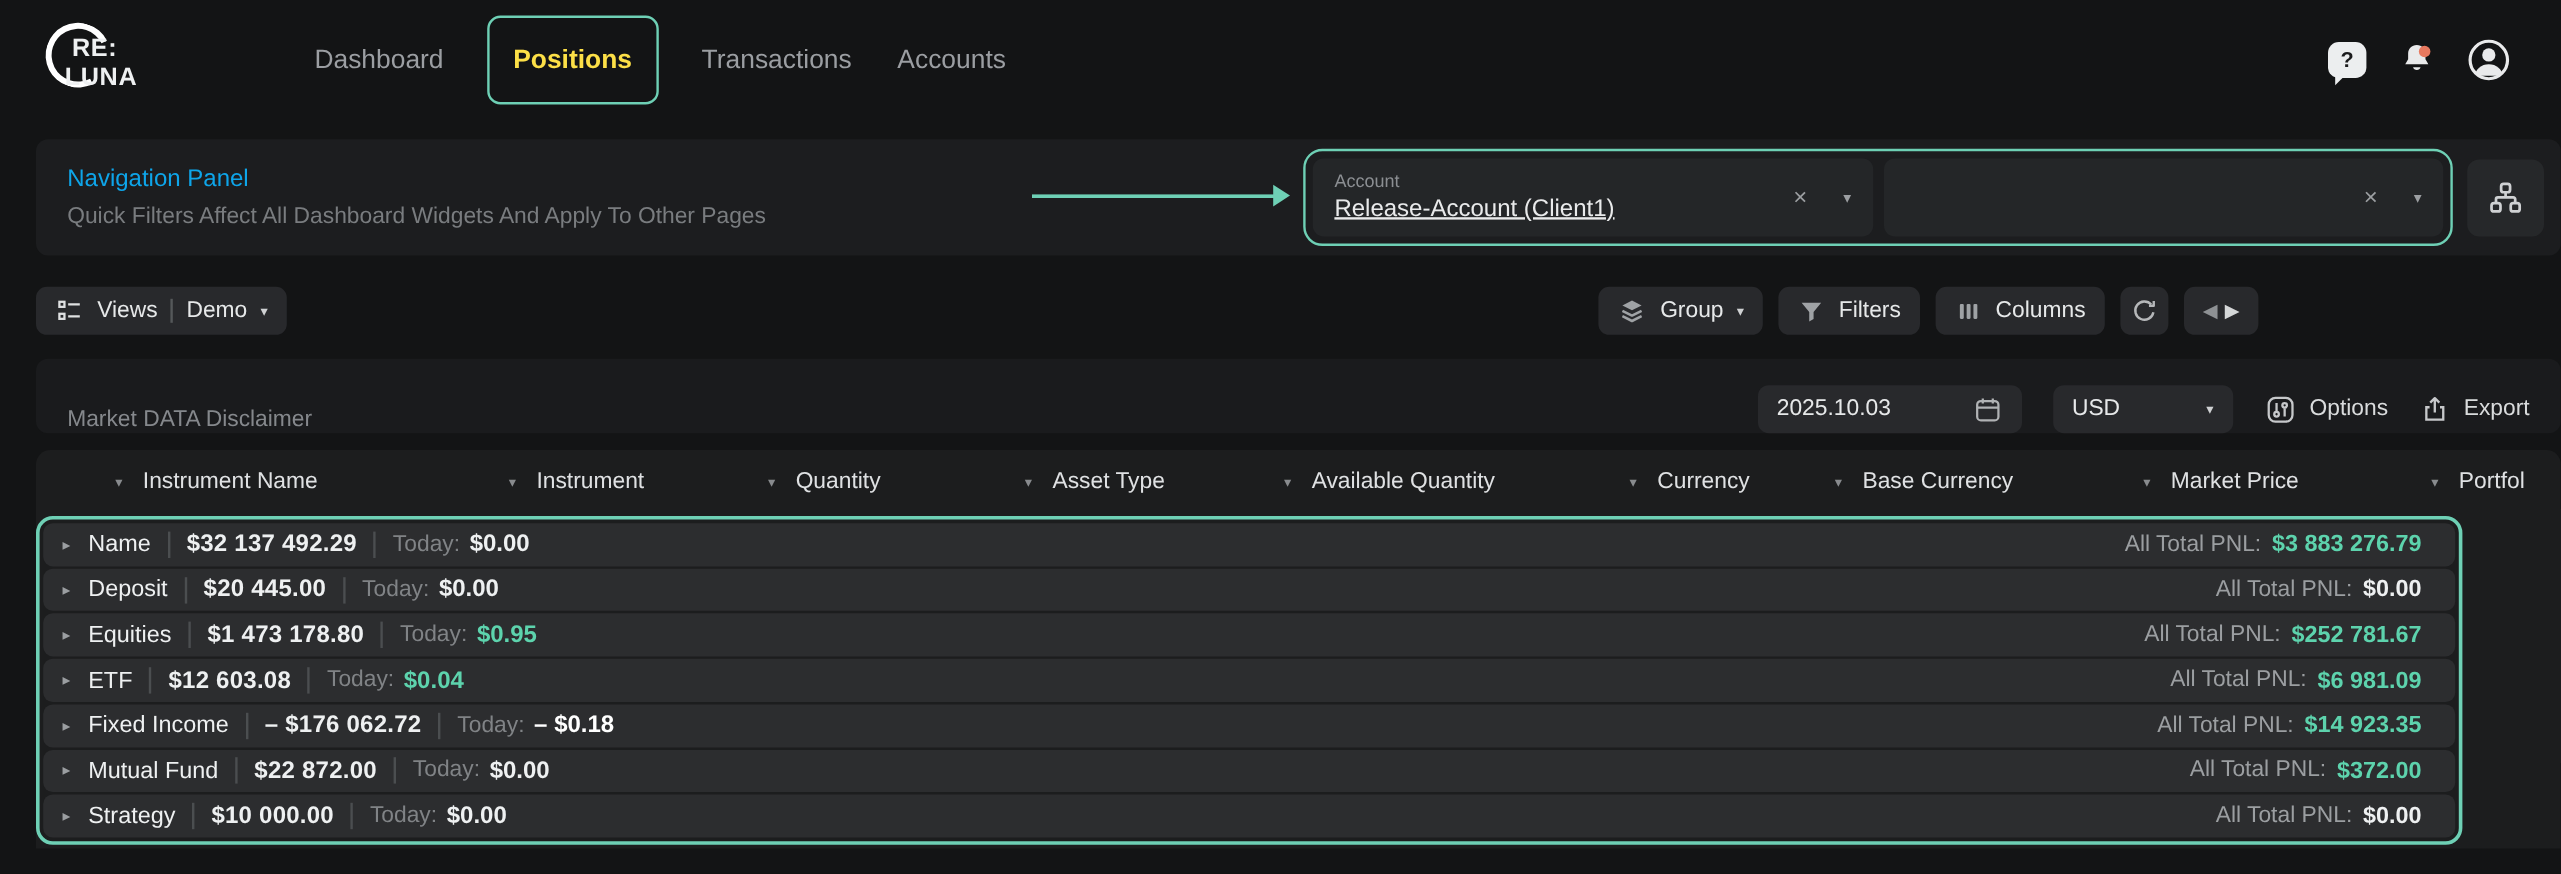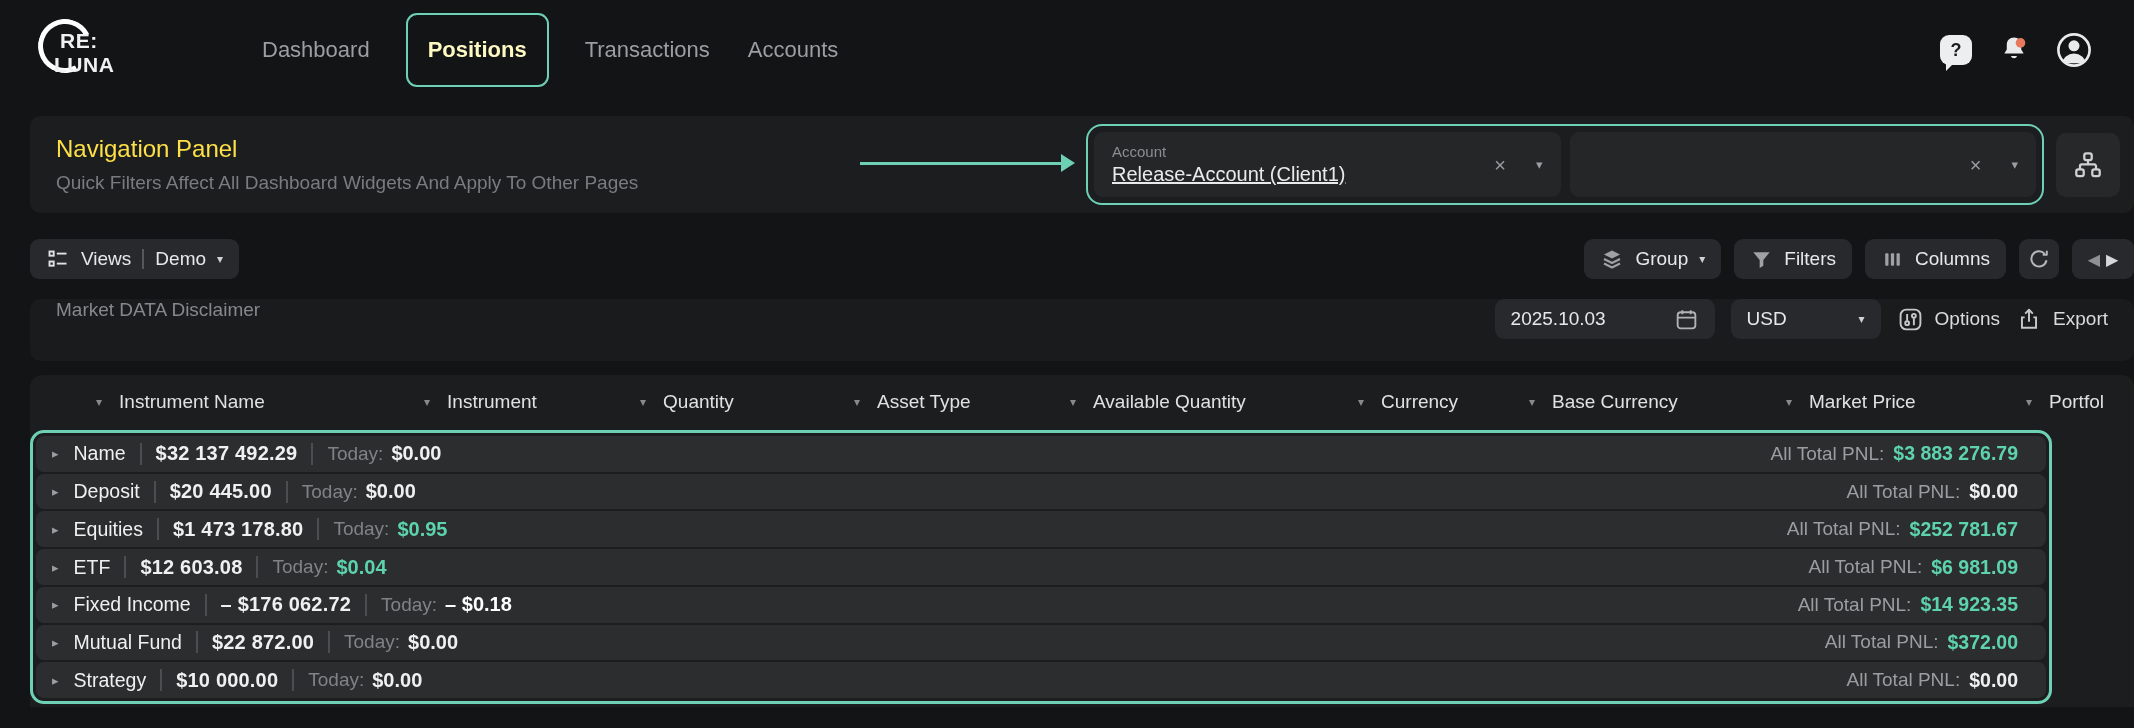--- a/index.html
+++ b/index.html
@@ -9,65 +9,65 @@
   
   .topbar { height:100px; display:flex; align-items:center; padding-left:30px; }
   .logo { position:relative; width:130px; height:70px; flex:0 0 auto; }
   .logo-arc { position:absolute; left:8px; top:4px; width:54px; height:54px;
     border:5px solid #ffffff; border-radius:50%; border-right-color:transparent;
     transform:rotate(18deg); }
   .logo-top { position:absolute; left:30px; top:14px; font-size:21px; font-weight:700; letter-spacing:.5px; }
   .logo-bottom { position:absolute; left:24px; top:38px; font-size:21px; font-weight:700; letter-spacing:.5px; }
   .tabs { display:flex; align-items:center; gap:34px; margin-left:100px; }
   .tab { font-size:22px; color:#9b9ea2; padding:10px 2px; cursor:pointer; }
-  .tab.active { color:#fef9c3; font-weight:600; border:2px solid #6ed0b5; border-radius:11px; padding:22px 20px; }
+  .tab.active { color:#fde047; font-weight:600; border:2px solid #6ed0b5; border-radius:11px; padding:22px 20px; }
   .top-icons { margin-left:auto; margin-right:42px; display:flex; align-items:center; gap:25px; }
   .help-icon { position:relative; width:32px; height:30px; background:#eceeef; border-radius:9px;
     display:flex; align-items:center; justify-content:center; font-size:18px; font-weight:700; color:#1b1c1d; }
   .help-tail { position:absolute; left:6px; bottom:-6px; width:0; height:0;
     border-left:9px solid #eceeef; border-bottom:9px solid transparent; }
   .icon-btn { cursor:pointer; display:flex; align-items:center; }
 
   
   .nav-panel { position:relative; margin:16px 0 0 30px; width:2104px; height:97px;
     background:#1c1d1f; border-radius:10px; display:flex; align-items:center; padding:0 14px 0 26px; }
-  .nav-panel-text .t1 { font-size:24px; color:#fde047; margin-bottom:9px; }
+  .nav-panel-text .t1 { font-size:20px; color:#0ea5e9; margin-bottom:9px; }
   .nav-panel-text .t2 { font-size:19px; color:#797c7f; }
   .flow-arrow { position:absolute; left:830px; top:46px; width:202px; height:3px; background:#6ed0b5; }
   .flow-arrow:after { content:""; position:absolute; right:-13px; top:-8px; width:0; height:0;
     border-left:14px solid #6ed0b5; border-top:9px solid transparent; border-bottom:9px solid transparent; }
   .quick-filters { margin-left:auto; width:958px; height:81px; border:2.5px solid #6ed0b5;
     border-radius:16px; display:flex; gap:9px; padding:6px; }
   .select-box { flex:1; background:#242628; border-radius:9px; display:flex; align-items:center;
     padding:0 18px; cursor:pointer; }
   .select-texts { display:flex; flex-direction:column; gap:3px; }
   .select-label { font-size:15px; color:#8b8e92; }
   .select-value { font-size:20px; color:#e9eaeb;text-decoration:underline; }
   .select-ctrls { margin-left:auto; display:flex; align-items:center; gap:30px; }
   .clear-x { font-size:20px; color:#9b9ea1; cursor:pointer; line-height:1; }
   .caret { font-size:13px; color:#9b9ea1; line-height:1; }
   .sitemap-btn { margin-left:12px; width:64px; height:64px; background:#26282a; border-radius:10px;
     display:flex; align-items:center; justify-content:center; cursor:pointer; }
 
   
-  .toolbar { margin:26px 0 0 30px; width:2104px; display:flex; align-items:center; }
+  .toolbar { margin:26px 0 0 30px; width:1852px; display:flex; align-items:center; }
   .btn { background:#28292c; border-radius:9px; height:40px; display:flex; align-items:center;
     gap:11px; padding:0 16px; font-size:19px; color:#e6e8e9; cursor:pointer; }
   .btn .caret { color:#cfd1d3; font-size:12px; }
   .vdiv { width:2px; height:20px; background:#55585a; }
   .toolbar-right { margin-left:auto; display:flex; align-items:center; gap:13px; }
   .sq { width:40px; justify-content:center; padding:0; gap:6px; }
   .pg-prev { color:#8e9194; font-size:16px; }
   .pg-next { color:#d5d7d8; font-size:16px; }
 
   
   .filter-bar { margin:20px 0 0 30px; width:2104px; height:62px; background:#1a1b1d; border-radius:10px;
-    display:flex; align-items:flex-start; padding:0 26px; }
+    display:flex; align-items:flex-end; padding:0 26px; }
   .disclaimer { font-size:19px; color:#85888c; }
-  .filter-right { margin-left:auto; display:flex; align-items:center; gap:16px; }
+  .filter-right { margin-left:auto; display:flex; align-items:center; gap:26px; }
   .date-box { width:220px; }
   .usd-box { width:150px; }
   .ml-auto { margin-left:auto; }
   .plain-btn { display:flex; align-items:center; gap:11px; font-size:19px; color:#d9dbdc; cursor:pointer; }
 
   
   .table-panel { position:relative; margin:14px 0 0 30px; width:2104px; height:332px;
     background:#1c1d1e; border-radius:12px 12px 0 0; overflow:hidden; }
   .hcell { position:absolute; top:16px; display:flex; align-items:center; gap:17px; cursor:pointer; }
   .hcell .caret { color:#888b8e; font-size:12px; }

